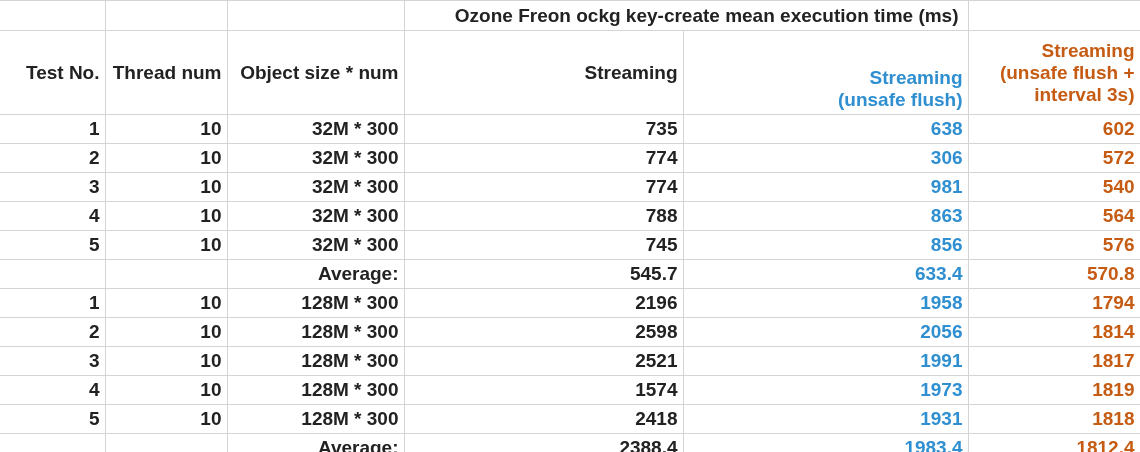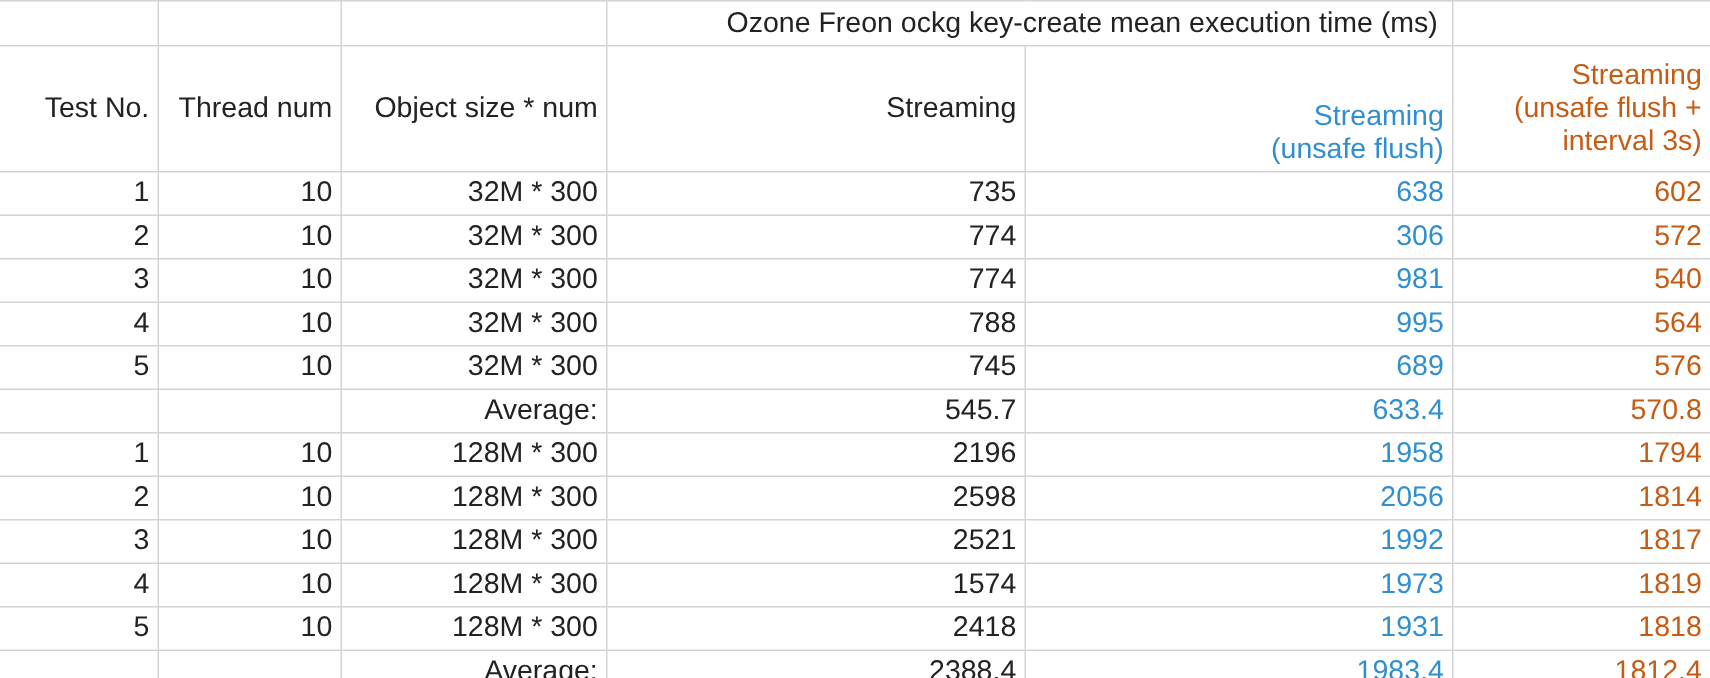--- a/index.html
+++ b/index.html
@@ -5,21 +5,21 @@
   :root{
     --grid:#d4d4d4;
     --text:#222222;
     --blue:#2f8fd0;
     --orange:#c65c13;
   }
   html,body{margin:0;padding:0;background:#ffffff;}
   .sheet{
     width:1140px;height:452px;overflow:hidden;background:#ffffff;
     font-family:"Liberation Sans", sans-serif;
-    font-size:19px;color:var(--text);
+    font-size:19px;color:var(--text);font-weight:bold;
   }
   table.grid{
     border-collapse:collapse;table-layout:fixed;width:1140px;
   }
   td{
     padding:0 5px 0 0;
     border-right:1px solid var(--grid);
     border-bottom:1px solid var(--grid);
     text-align:right;
     vertical-align:middle;
@@ -99,29 +99,29 @@
       <td>32M * 300</td>
       <td>774</td>
       <td class="blue">981</td>
       <td class="orange">540</td>
     </tr>
     <tr class="data-row">
       <td>4</td>
       <td>10</td>
       <td>32M * 300</td>
       <td>788</td>
-      <td class="blue">995</td>
+      <td class="blue">863</td>
       <td class="orange">564</td>
     </tr>
     <tr class="data-row">
       <td>5</td>
       <td>10</td>
       <td>32M * 300</td>
       <td>745</td>
-      <td class="blue">689</td>
+      <td class="blue">856</td>
       <td class="orange">576</td>
     </tr>
     <tr class="data-row">
       <td></td>
       <td></td>
       <td>Average:</td>
       <td>545.7</td>
       <td class="blue">633.4</td>
       <td class="orange">570.8</td>
     </tr>
@@ -139,21 +139,21 @@
       <td>128M * 300</td>
       <td>2598</td>
       <td class="blue">2056</td>
       <td class="orange">1814</td>
     </tr>
     <tr class="data-row">
       <td>3</td>
       <td>10</td>
       <td>128M * 300</td>
       <td>2521</td>
-      <td class="blue">1992</td>
+      <td class="blue">1991</td>
       <td class="orange">1817</td>
     </tr>
     <tr class="data-row">
       <td>4</td>
       <td>10</td>
       <td>128M * 300</td>
       <td>1574</td>
       <td class="blue">1973</td>
       <td class="orange">1819</td>
     </tr>

